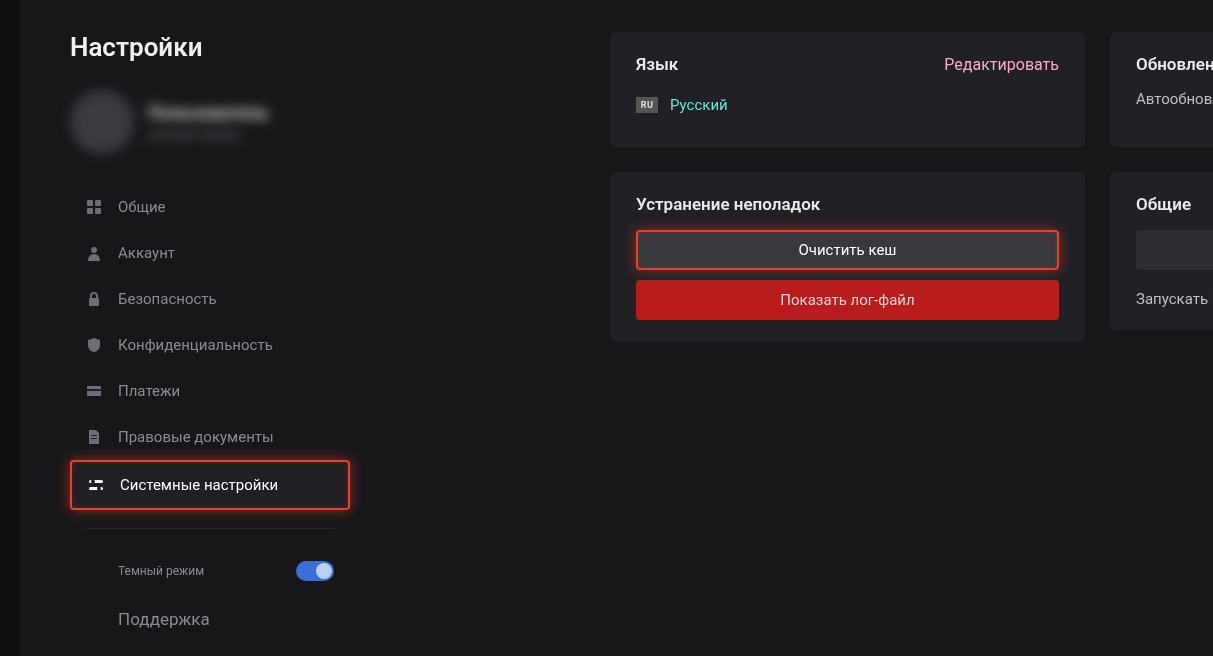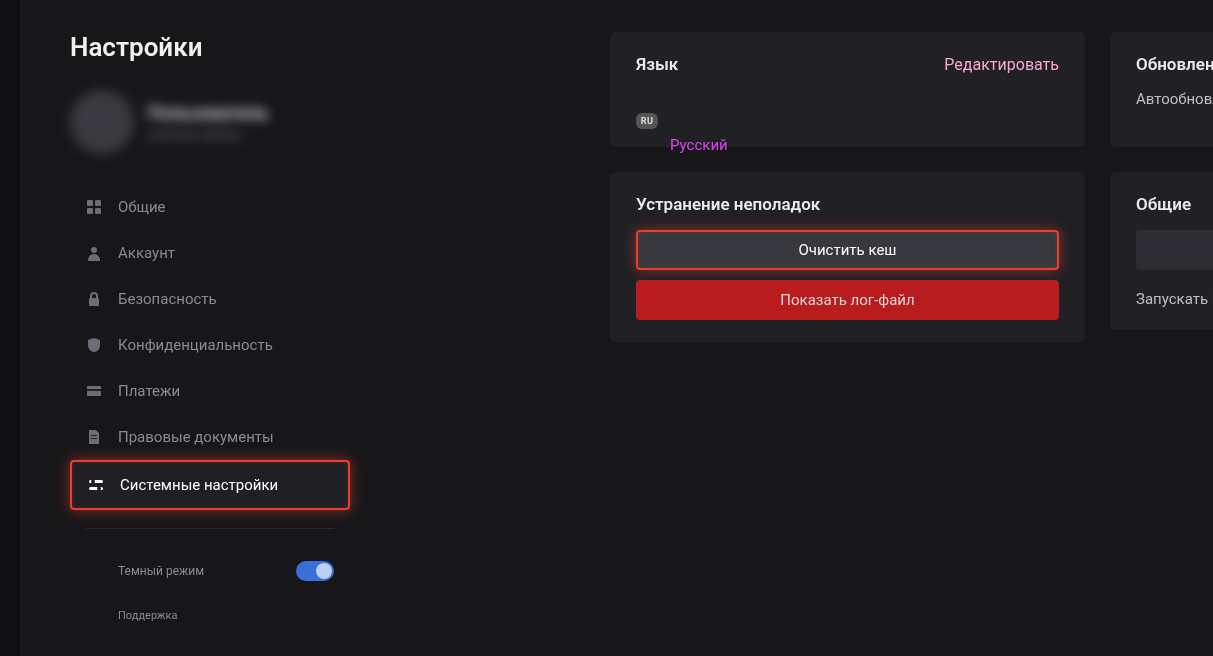--- a/index.html
+++ b/index.html
@@ -105,54 +105,54 @@
     position: absolute;
     right: 2px; top: 2px;
     width: 16px; height: 16px;
     background: #bcd0f5;
     border-radius: 50%;
   }
 
   .support-row {
     padding: 14px 16px 14px 48px;
     color: #8a8a92;
-    font-size: 11px;
+    font-size: 17px;
     cursor: pointer;
   }
 
   
   .card {
     position: absolute;
     background: #202025;
     border-radius: 6px;
     padding: 22px 26px;
   }
   .card-title {
     font-size: 17px;
     font-weight: 600;
     color: #eaeaea;
     margin-bottom: 16px;
   }
 
   .card-lang { left: 610px; top: 32px; width: 475px; height: 115px; }
-  .card-lang-head { display: flex; justify-content: space-between; align-items: center; margin-bottom: 14px; }
+  .card-lang-head { display: flex; justify-content: space-between; align-items: center; margin-bottom: 22px; }
   .card-lang-head .card-title { margin-bottom: 0; }
   .edit-link { font-size: 16px; color: #f9a8d4; cursor: pointer; }
   .lang-row { display: flex; align-items: center; gap: 12px; }
   .lang-badge {
     width: 22px; height: 16px;
     background: #555;
-    border-radius: 6px;
+    border-radius: 0;
     color: #ddd;
     font-size: 9px;
     font-weight: 700;
     display: flex; align-items: center; justify-content: center;
     letter-spacing: 0.5px;
   }
-  .lang-name { font-size: 15px; color: #d946ef; margin-top: 48px; }
+  .lang-name { font-size: 15px; color: #5eead4; }
 
   .card-troubleshoot { left: 610px; top: 172px; width: 475px; }
   .tbtn {
     display: flex;
     align-items: center;
     justify-content: center;
     height: 40px;
     background: #b91c1c;
     border-radius: 4px;
     color: #d8d8dc;

